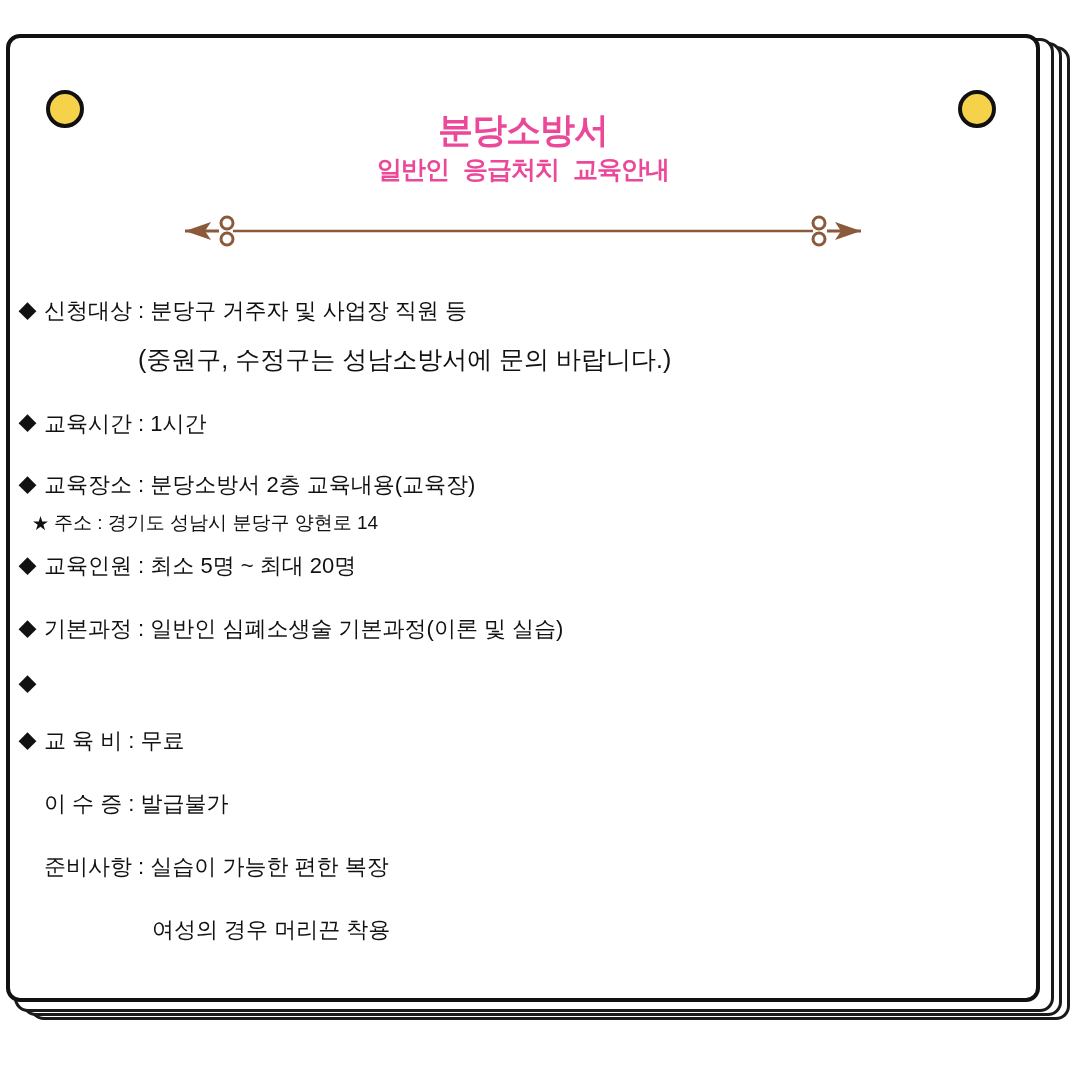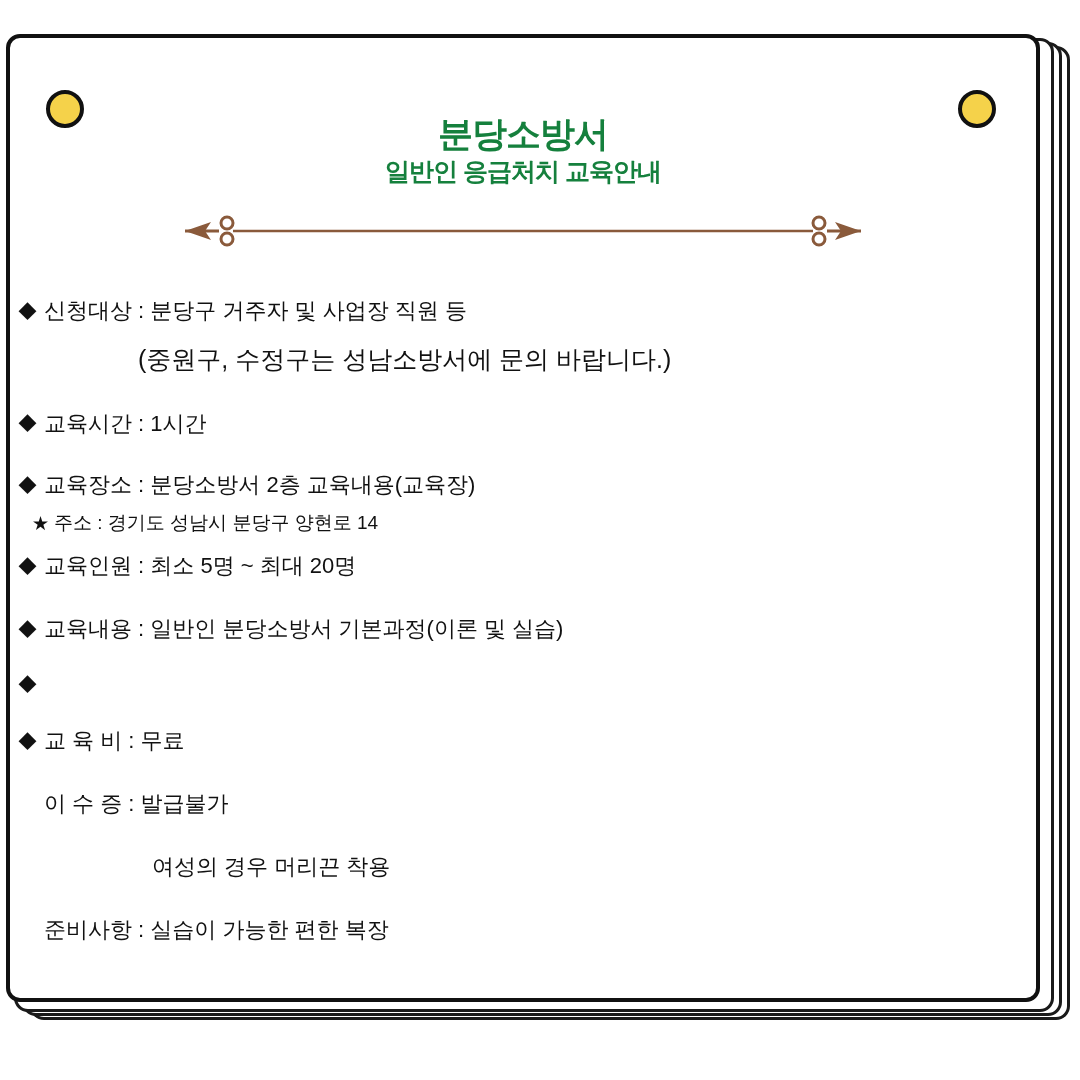--- a/index.html
+++ b/index.html
@@ -59,23 +59,23 @@
 
   
   .title-block {
     position: absolute;
     left: 0;
     top: 74px;
     width: 100%;
     text-align: center;
   }
   .title-line {
-    font-family: Liberation Sans, sans-serif;
+    font-family: Liberation Mono, monospace;
     font-weight: bold;
-    color: #15803d;
+    color: #ec4899;
     letter-spacing: -1px;
     line-height: 1.25;
   }
   .title-line-1 { font-size: 35px; }
   .title-line-2 { font-size: 25px; }
 
   
   .divider-wrap {
     position: absolute;
     left: 0;
@@ -194,39 +194,39 @@
         <span class="line-text">주소 : 경기도 성남시 분당구 양현로 14</span>
       </div>
 
       <div class="line line-diamond sp-2">
         <span class="bullet">◆</span>
         <span class="line-text">교육인원 : 최소 5명 ~ 최대 20명</span>
       </div>
 
       <div class="line line-diamond sp-2">
         <span class="bullet">◆</span>
-        <span class="line-text">교육내용 : 일반인 분당소방서 기본과정(이론 및 실습)</span>
+        <span class="line-text">기본과정 : 일반인 심폐소생술 기본과정(이론 및 실습)</span>
       </div>
 
       <div class="line line-diamond sp-2">
         <span class="bullet">◆</span>
       </div>
 
       <div class="line line-diamond sp-2">
         <span class="bullet">◆</span>
         <span class="line-text">교 육 비 : 무료</span>
       </div>
 
       <div class="line line-plain sp-2">
         <span class="line-text">이 수 증 : 발급불가</span>
       </div>
 
+      <div class="line line-plain sp-2">
+        <span class="line-text">준비사항 : 실습이 가능한 편한 복장</span>
+      </div>
+
       <div class="line line-subindent sp-2">
         <span class="line-text">여성의 경우 머리끈 착용</span>
-      </div>
-
-      <div class="line line-plain sp-2">
-        <span class="line-text">준비사항 : 실습이 가능한 편한 복장</span>
       </div>
 
     </div>
   </div>
 </div>
 
 </body></html>

